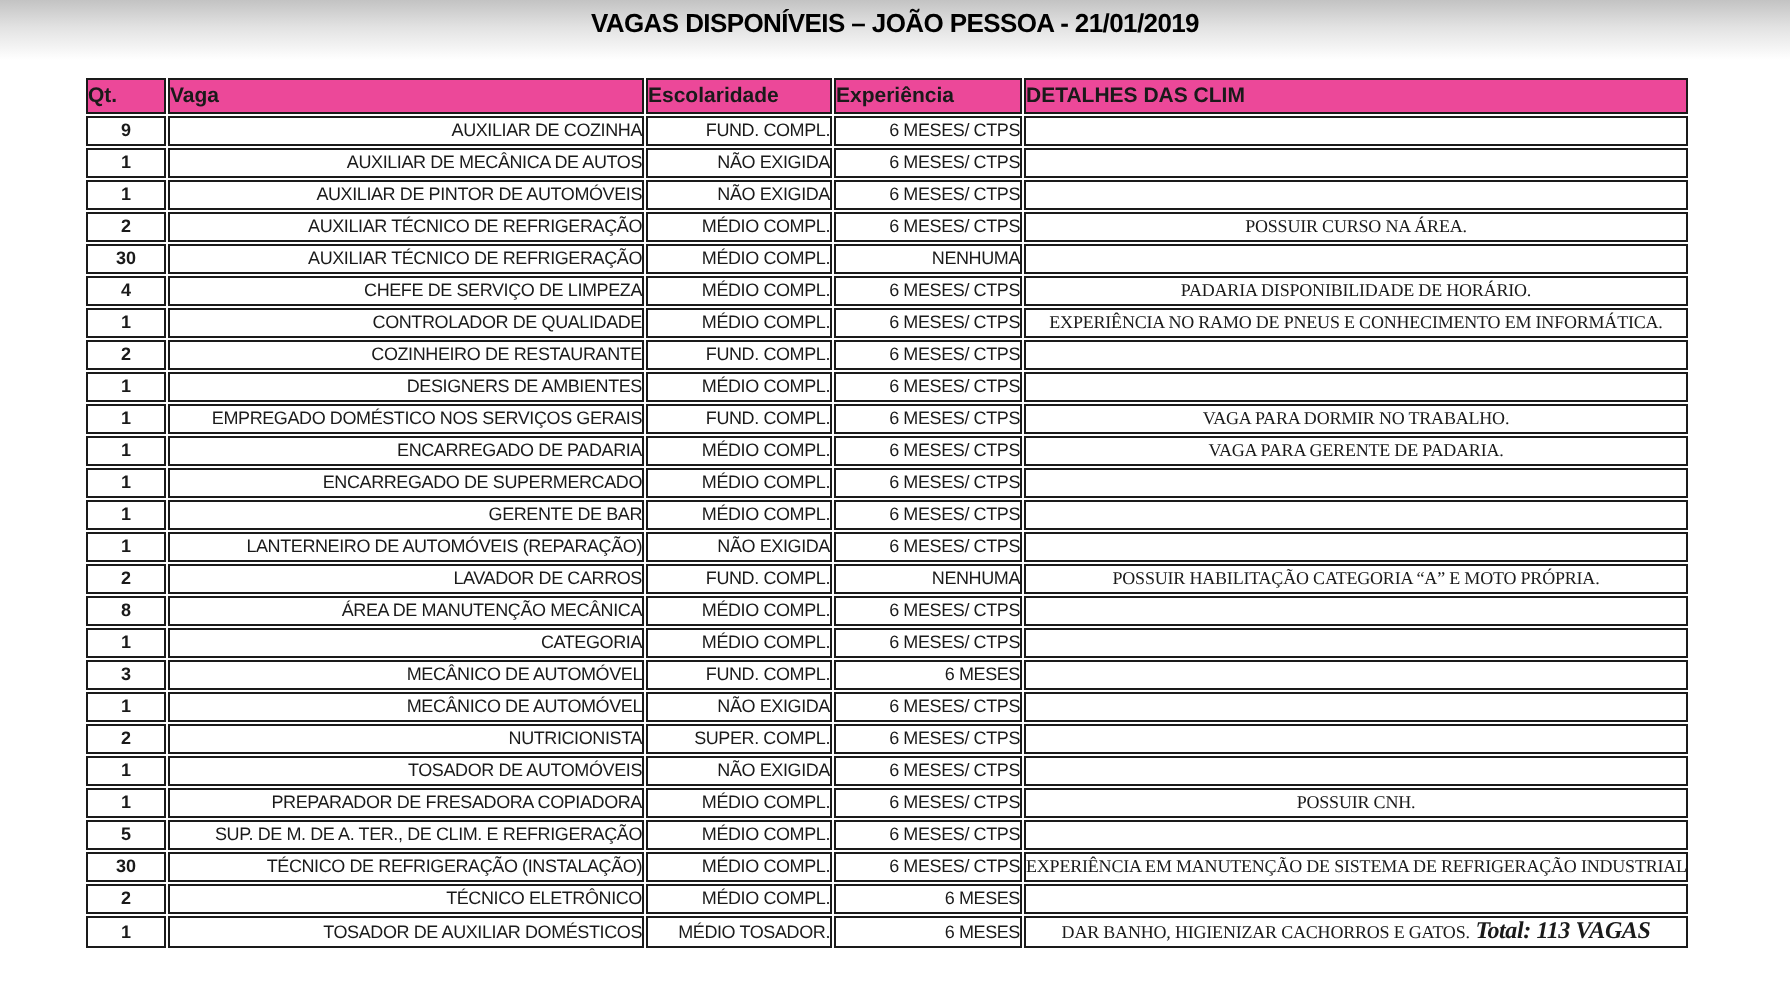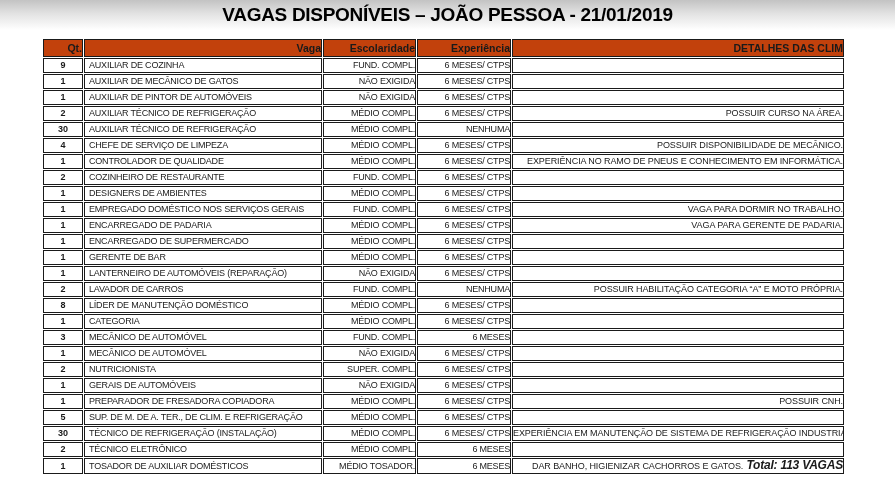--- a/index.html
+++ b/index.html
@@ -15,21 +15,21 @@
     width: 895px; height: 30px;
     background: linear-gradient(to bottom, #c3c3c3 0%, #e2e2e2 45%, #ffffff 100%);
     z-index: 0;
   }
   .page-title {
     position: absolute;
     top: 4px;
     left: 0;
     width: 895px;
     text-align: center;
-    font-size: 19px;
+    font-size: 13px;
     font-weight: bold;
     letter-spacing: -0.3px;
     color: #000000;
     z-index: 2;
   }
   .table-wrap {
     position: absolute;
     top: 38px;
     left: 42px;
     width: 797px;
@@ -42,36 +42,36 @@
     border-spacing: 1px;
     background: #ffffff;
   }
   table.vagas th, table.vagas td {
     border: 1px solid #1a1a1a;
     overflow: hidden;
     white-space: nowrap;
     color: #1a1a1a;
   }
   table.vagas th {
-    background: #c2410c;
+    background: #ec4899;
     font-size: 10.5px;
     font-weight: bold;
     height: 18px;
-    text-align: right;
+    text-align: left;
     line-height: 16px;
   }
   table.vagas td {
     height: 15px;
     font-size: 9px;
     line-height: 13px;
   }
   td.qt { text-align: center; font-weight: bold; font-size: 10px; }
-  td.vaga { text-align: left; padding-left: 4px; letter-spacing: -0.2px; }
+  td.vaga { text-align: right; padding-left: 4px; letter-spacing: -0.2px; }
   td.esc, td.exp { text-align: right; letter-spacing: -0.2px; }
-  td.det { text-align: right; font-size: 7.5px; letter-spacing: -0.1px; }
+  td.det { text-align: center; font-size: 7.5px; letter-spacing: -0.1px; font-family: Liberation Serif, serif; }
   span.total {
     font-weight: bold;
     font-style: italic;
     font-size: 12px;
     letter-spacing: -0.2px;
   }
 </style>
 </head>
 <body>
 
@@ -100,21 +100,21 @@
     <tbody>
         <tr>
           <td class="qt">9</td>
           <td class="vaga">AUXILIAR DE COZINHA</td>
           <td class="esc">FUND. COMPL.</td>
           <td class="exp">6 MESES/ CTPS</td>
           <td class="det"></td>
         </tr>
         <tr>
           <td class="qt">1</td>
-          <td class="vaga">AUXILIAR DE MECÂNICO DE GATOS</td>
+          <td class="vaga">AUXILIAR DE MECÂNICA DE AUTOS</td>
           <td class="esc">NÃO EXIGIDA</td>
           <td class="exp">6 MESES/ CTPS</td>
           <td class="det"></td>
         </tr>
         <tr>
           <td class="qt">1</td>
           <td class="vaga">AUXILIAR DE PINTOR DE AUTOMÓVEIS</td>
           <td class="esc">NÃO EXIGIDA</td>
           <td class="exp">6 MESES/ CTPS</td>
           <td class="det"></td>
@@ -131,21 +131,21 @@
           <td class="vaga">AUXILIAR TÉCNICO DE REFRIGERAÇÃO</td>
           <td class="esc">MÉDIO COMPL.</td>
           <td class="exp">NENHUMA</td>
           <td class="det"></td>
         </tr>
         <tr>
           <td class="qt">4</td>
           <td class="vaga">CHEFE DE SERVIÇO DE LIMPEZA</td>
           <td class="esc">MÉDIO COMPL.</td>
           <td class="exp">6 MESES/ CTPS</td>
-          <td class="det">POSSUIR DISPONIBILIDADE DE MECÂNICO.</td>
+          <td class="det">PADARIA DISPONIBILIDADE DE HORÁRIO.</td>
         </tr>
         <tr>
           <td class="qt">1</td>
           <td class="vaga">CONTROLADOR DE QUALIDADE</td>
           <td class="esc">MÉDIO COMPL.</td>
           <td class="exp">6 MESES/ CTPS</td>
           <td class="det">EXPERIÊNCIA NO RAMO DE PNEUS E CONHECIMENTO EM INFORMÁTICA.</td>
         </tr>
         <tr>
           <td class="qt">2</td>
@@ -198,21 +198,21 @@
         </tr>
         <tr>
           <td class="qt">2</td>
           <td class="vaga">LAVADOR DE CARROS</td>
           <td class="esc">FUND. COMPL.</td>
           <td class="exp">NENHUMA</td>
           <td class="det">POSSUIR HABILITAÇÃO CATEGORIA “A” E MOTO PRÓPRIA.</td>
         </tr>
         <tr>
           <td class="qt">8</td>
-          <td class="vaga">LÍDER DE MANUTENÇÃO DOMÉSTICO</td>
+          <td class="vaga">ÁREA DE MANUTENÇÃO MECÂNICA</td>
           <td class="esc">MÉDIO COMPL.</td>
           <td class="exp">6 MESES/ CTPS</td>
           <td class="det"></td>
         </tr>
         <tr>
           <td class="qt">1</td>
           <td class="vaga">CATEGORIA</td>
           <td class="esc">MÉDIO COMPL.</td>
           <td class="exp">6 MESES/ CTPS</td>
           <td class="det"></td>
@@ -233,21 +233,21 @@
         </tr>
         <tr>
           <td class="qt">2</td>
           <td class="vaga">NUTRICIONISTA</td>
           <td class="esc">SUPER. COMPL.</td>
           <td class="exp">6 MESES/ CTPS</td>
           <td class="det"></td>
         </tr>
         <tr>
           <td class="qt">1</td>
-          <td class="vaga">GERAIS DE AUTOMÓVEIS</td>
+          <td class="vaga">TOSADOR DE AUTOMÓVEIS</td>
           <td class="esc">NÃO EXIGIDA</td>
           <td class="exp">6 MESES/ CTPS</td>
           <td class="det"></td>
         </tr>
         <tr>
           <td class="qt">1</td>
           <td class="vaga">PREPARADOR DE FRESADORA COPIADORA</td>
           <td class="esc">MÉDIO COMPL.</td>
           <td class="exp">6 MESES/ CTPS</td>
           <td class="det">POSSUIR CNH.</td>

